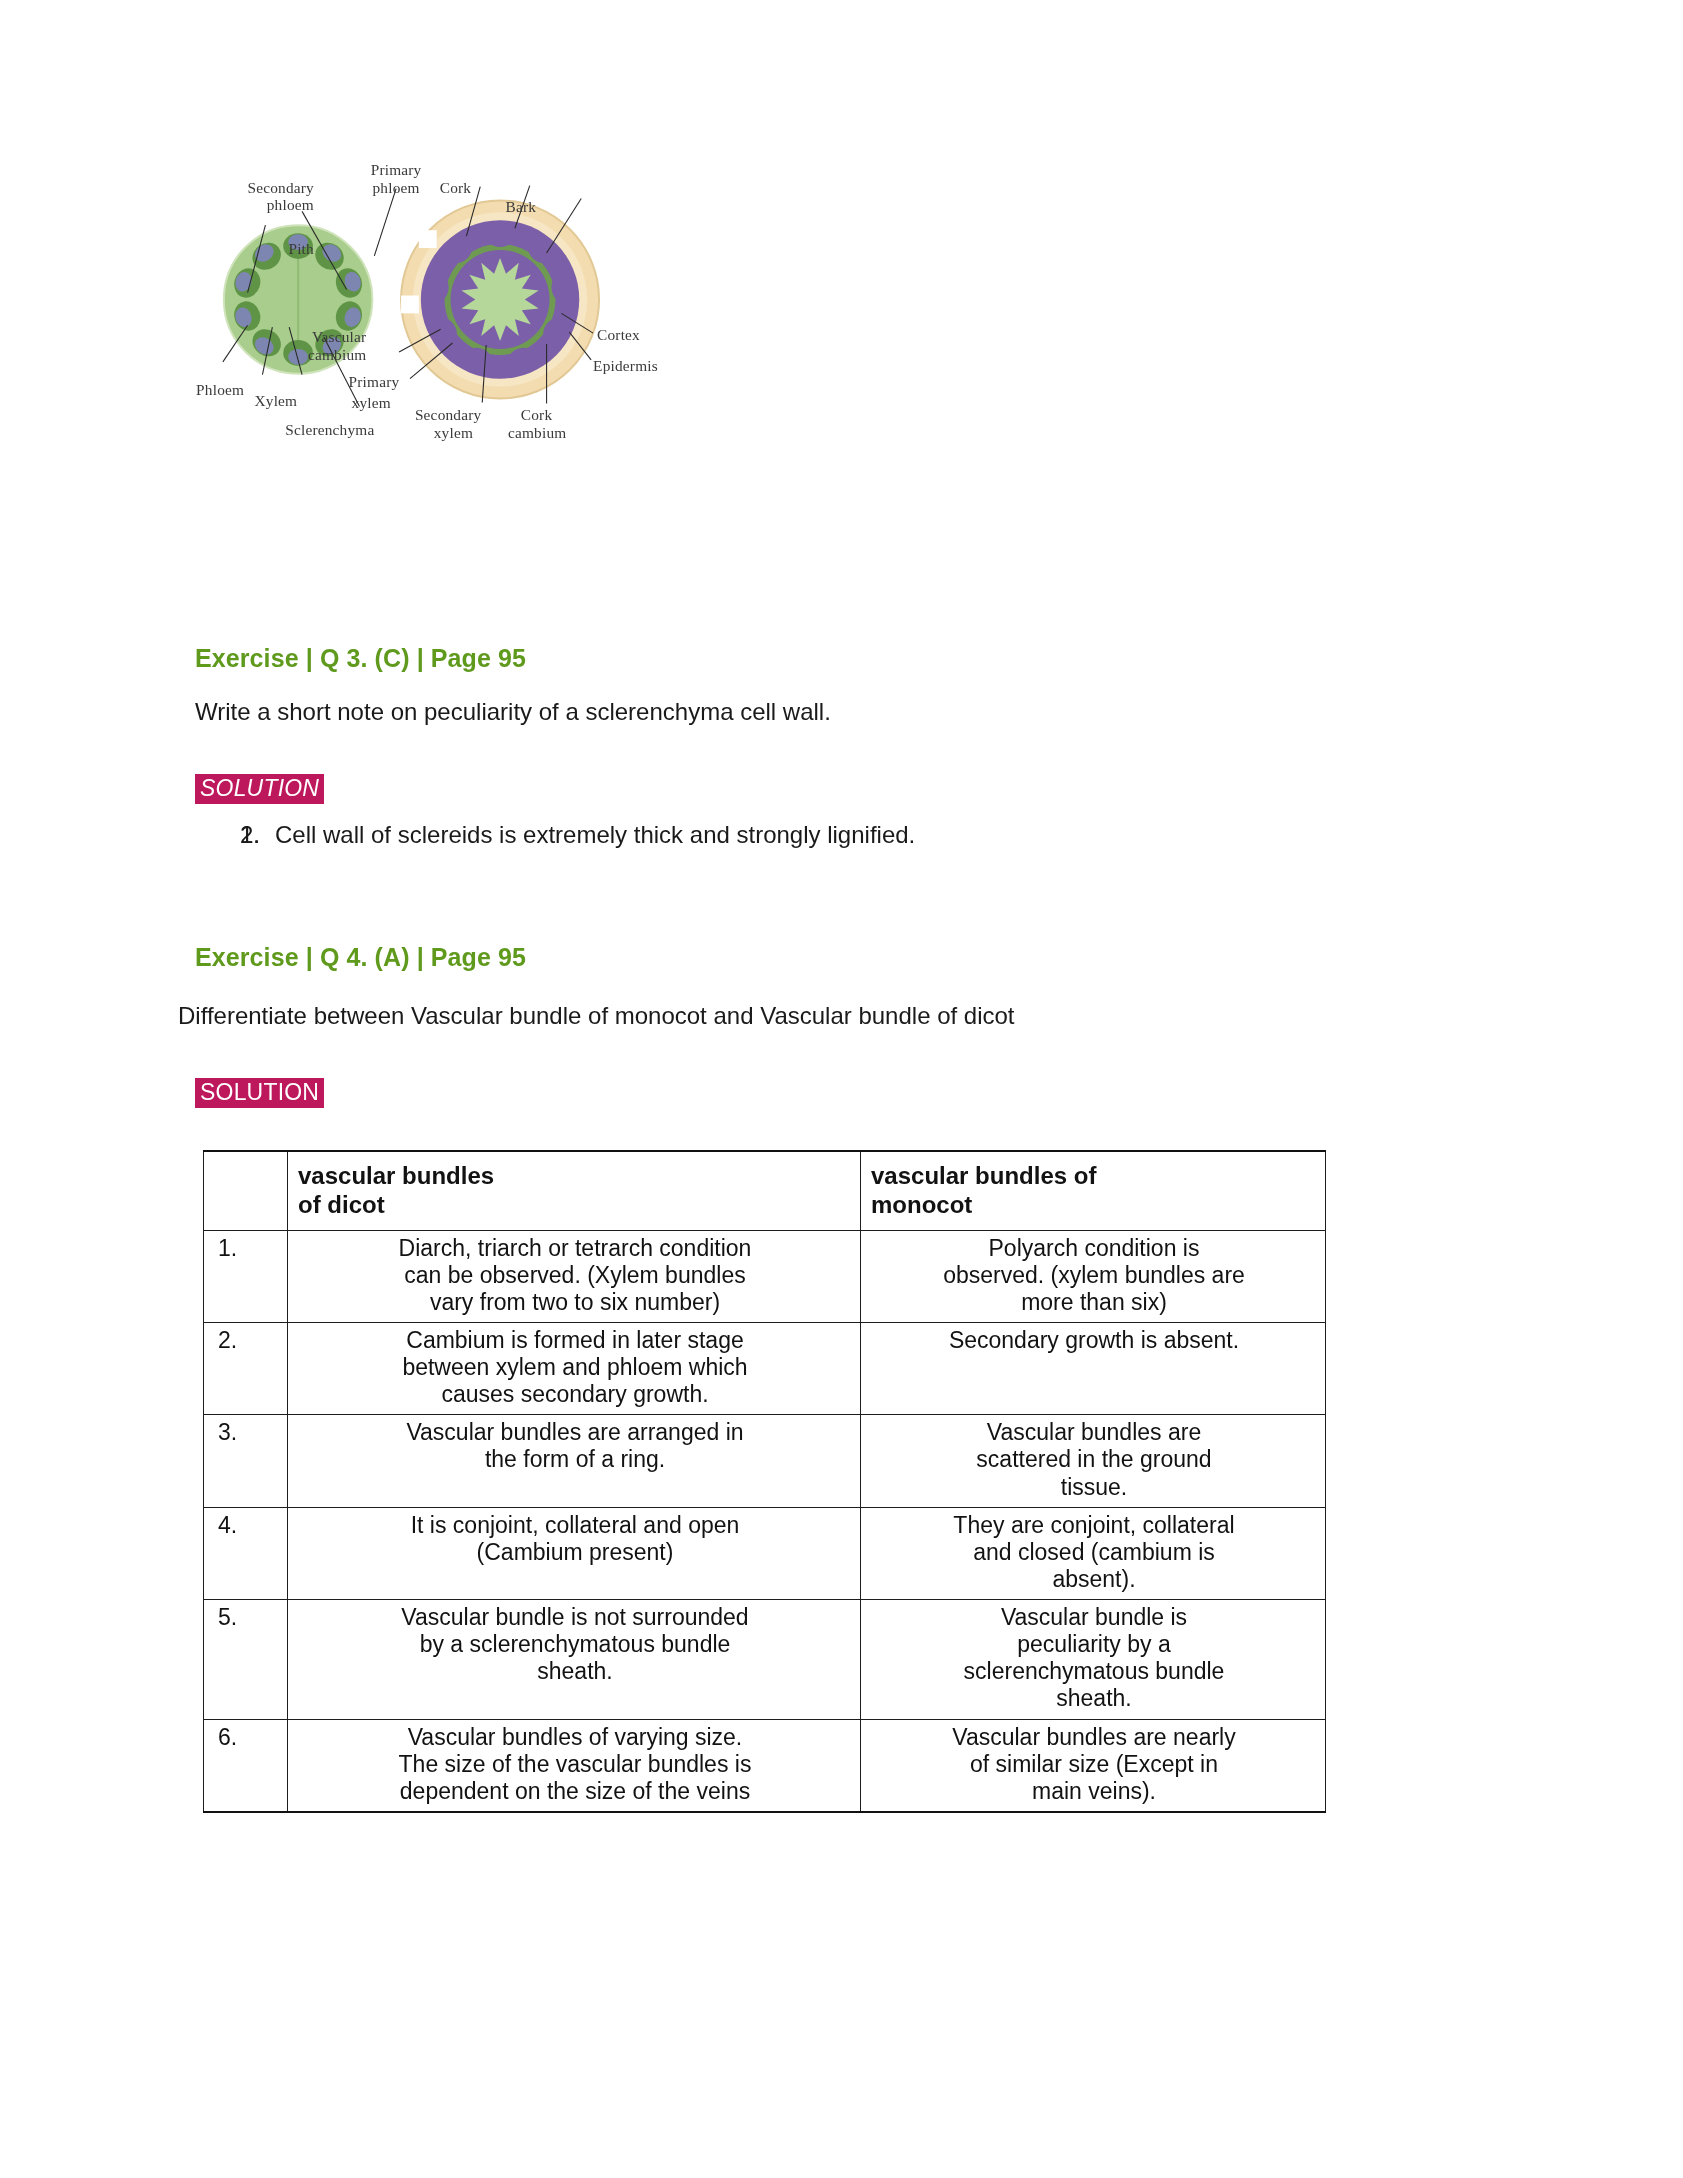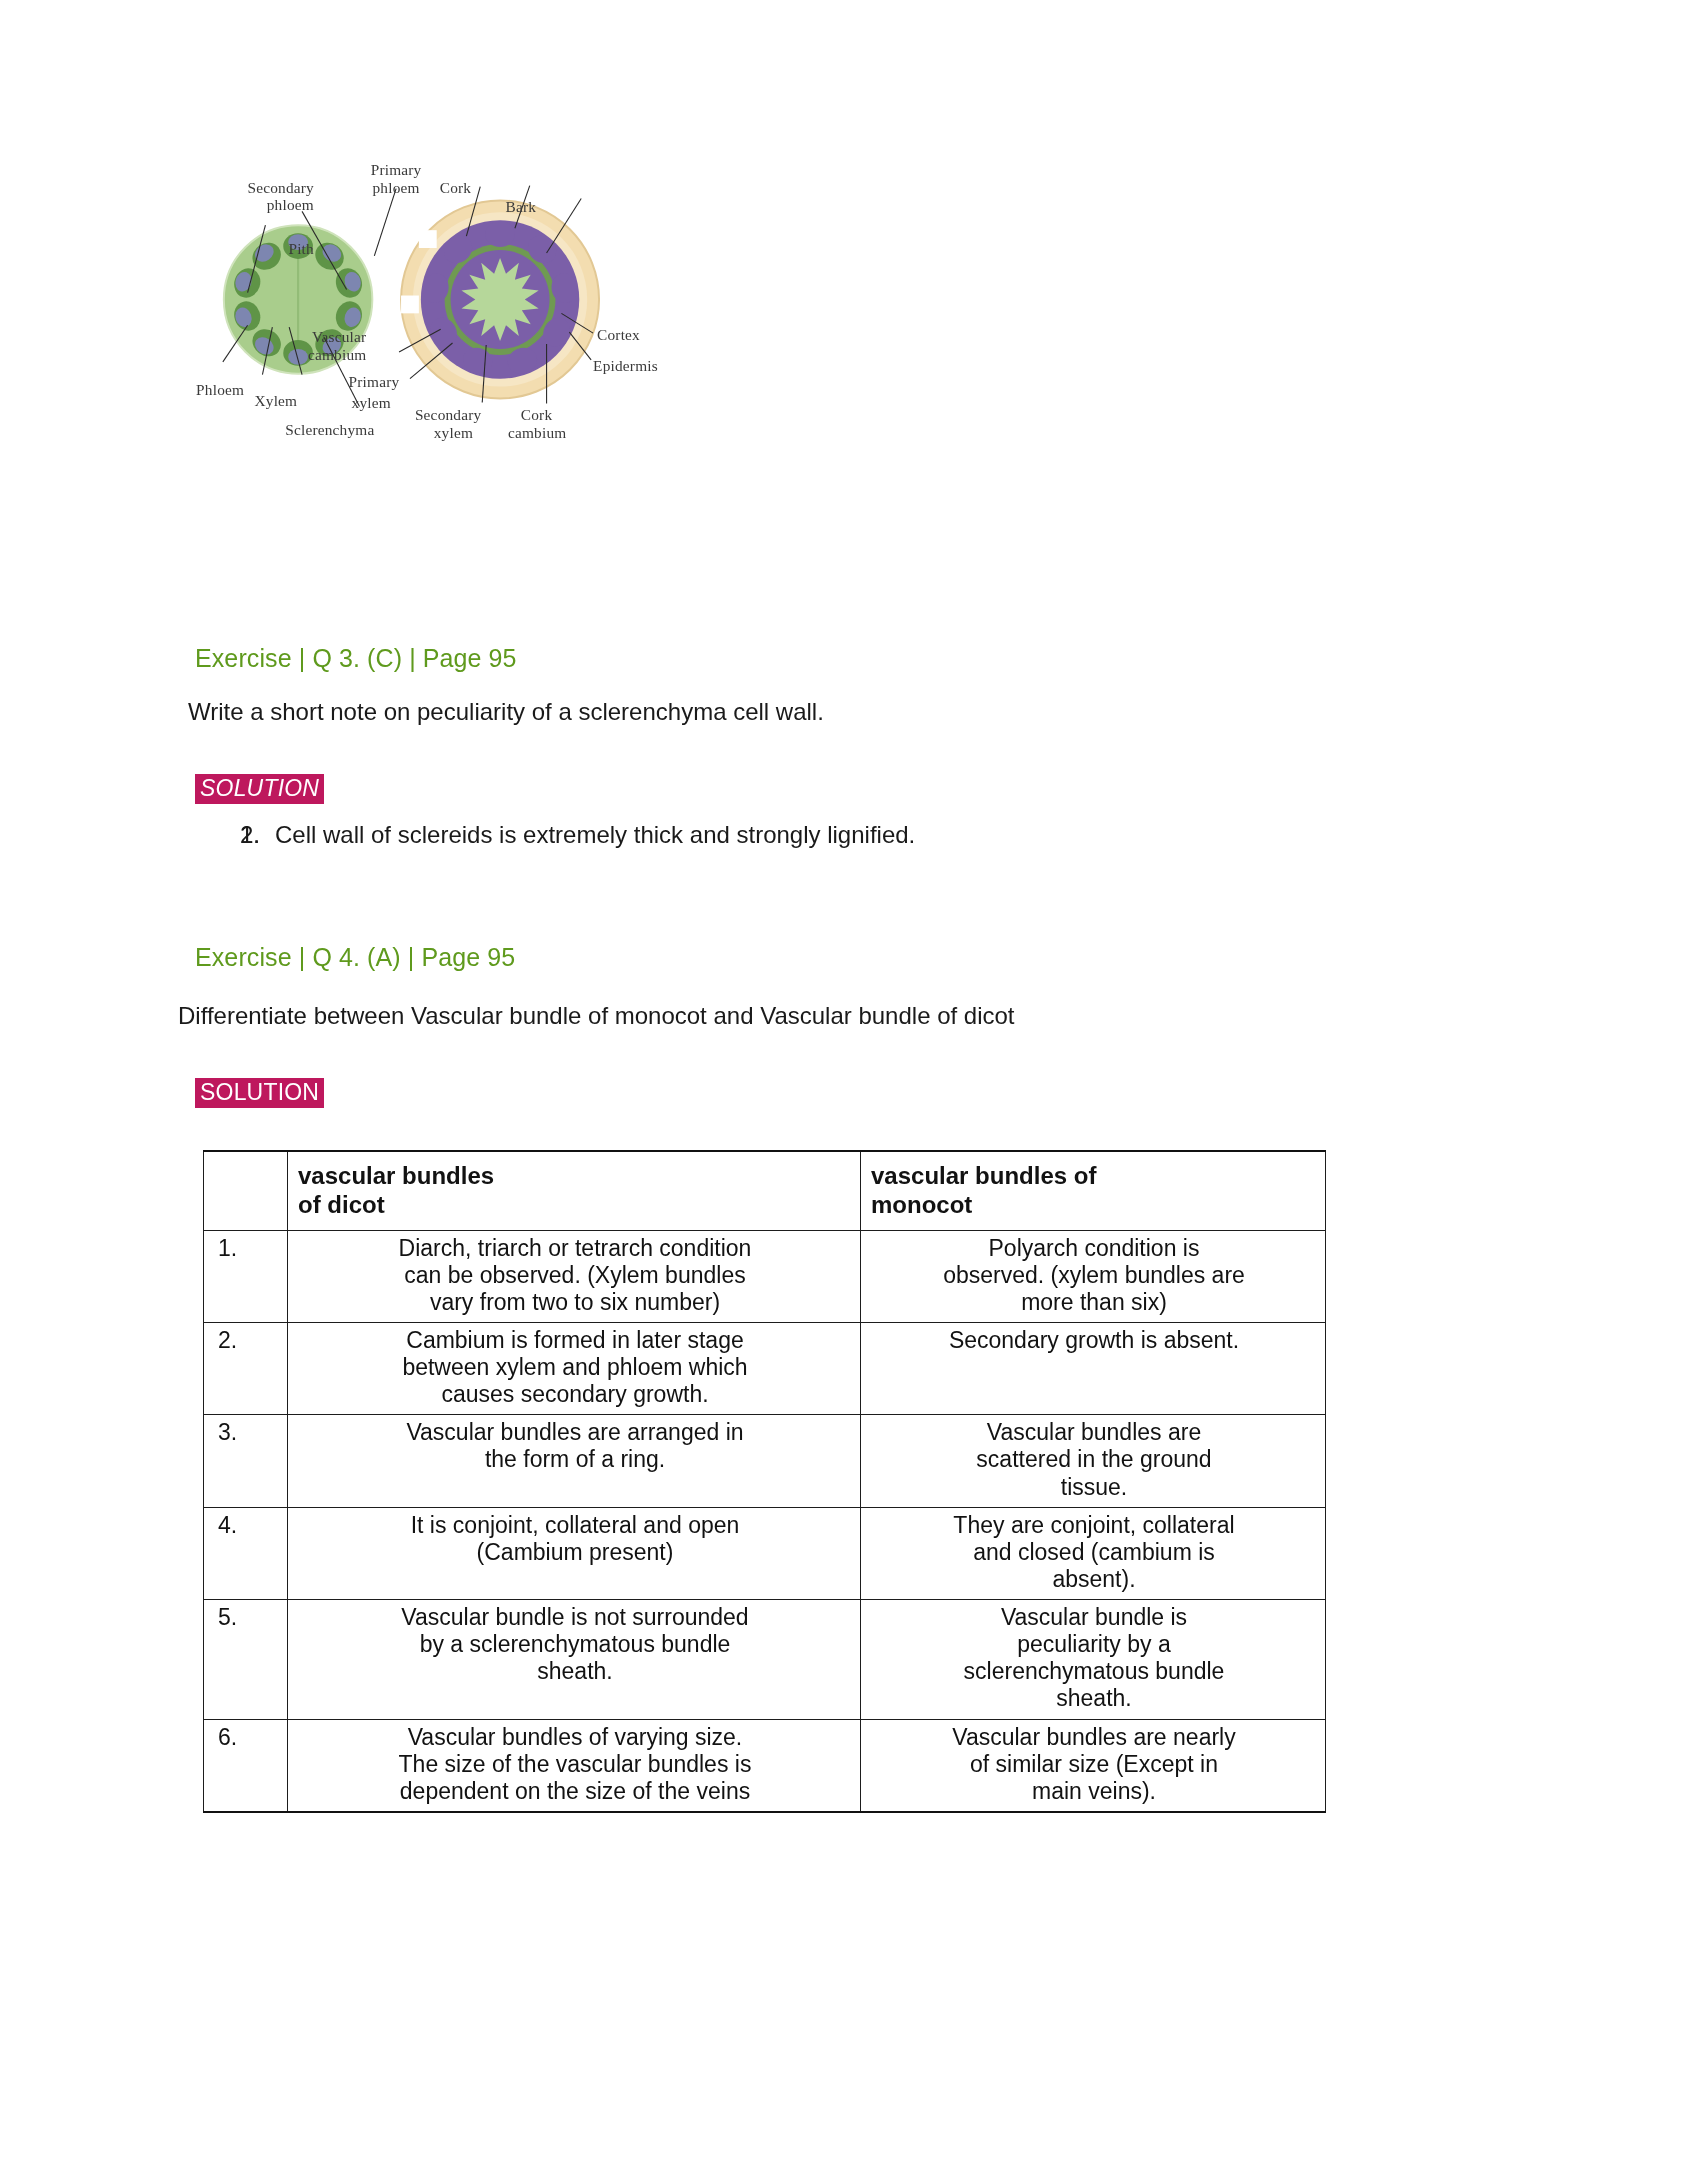--- a/index.html
+++ b/index.html
@@ -37,21 +37,21 @@
     font-size: 15.5px;
     fill: #3a3a3a;
     letter-spacing: 0.2px;
   }
   .lead { stroke: #2a2a2a; stroke-width: 1.1; fill: none; }
 
   
   .ex-head {
     position: absolute;
     font-size: 25px;
-    font-weight: normal;
+    font-weight: bold;
     color: #5f9a1d;
     letter-spacing: 0.1px;
     white-space: nowrap;
   }
   .ex-head .sep { color: #5f9a1d; }
 
   .qtext {
     position: absolute;
     font-size: 24px;
     color: #1a1a1a;
@@ -283,21 +283,21 @@
   </div>
 
   <div class="ex-head" style="left:195px; top:644px;">
     <span>Exercise</span>
     <span class="sep">|</span>
     <span>Q 3. (C)</span>
     <span class="sep">|</span>
     <span>Page 95</span>
   </div>
 
-  <div class="qtext" style="left:188px; top:698px;text-align:right;">Write a short note on peculiarity of a sclerenchyma cell wall.</div>
+  <div class="qtext" style="left:195px; top:698px;text-align:right;">Write a short note on peculiarity of a sclerenchyma cell wall.</div>
 
   <div class="sol-badge italic" style="left:195px; top:774px;">SOLUTION</div>
 
   <ul class="numlist" style="left:220px; top:819px;">
     <li>
       <span class="num">1.</span>
     </li>
     <li>
       <span class="num">2.</span>
       <span>Cell wall of sclereids is extremely thick and strongly lignified.</span>

